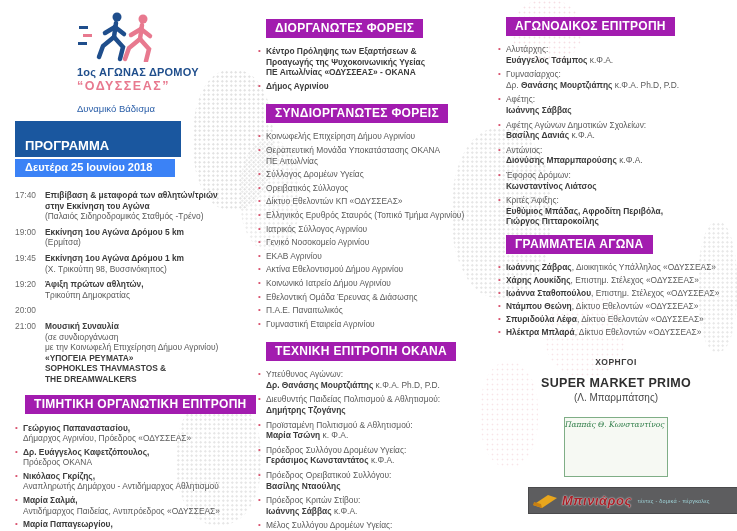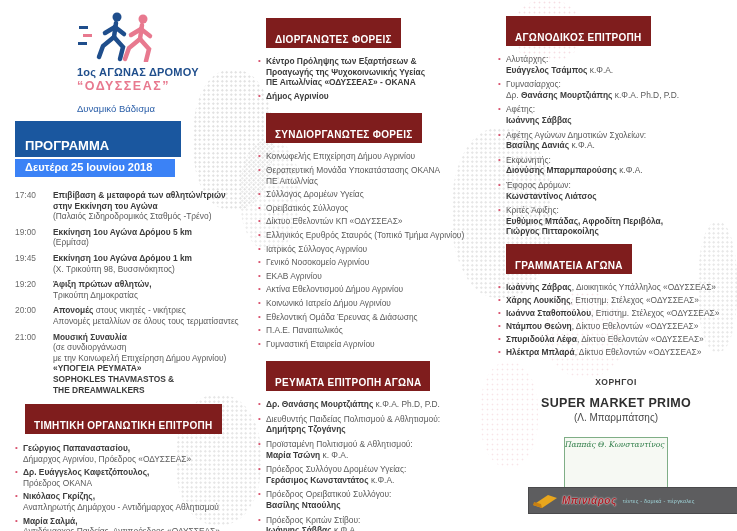--- a/index.html
+++ b/index.html
@@ -17,35 +17,35 @@
   .col-mid{left:258px;top:18px;width:224px;}
   .col-right{left:498px;top:16px;width:236px;}
 
   
   .logo{width:160px;margin:0 auto 0 62px;text-align:left;}
   .logo-title1{color:#1f4e8c;font-weight:700;font-size:11px;letter-spacing:.2px;}
   .logo-title2{color:#e8798f;font-weight:700;font-size:12.5px;letter-spacing:1.5px;margin-top:1px;}
   .logo-sub{color:#2a5ea8;font-size:9.5px;margin-top:10px;}
 
   
-  .sec-head{display:inline-block;background:#7f1d1d;color:#fff;font-weight:700;font-size:10px;
-    padding:16px 9px 3px;letter-spacing:.3px;white-space:nowrap;}
+  .sec-head{display:inline-block;background:#a21caf;color:#fff;font-weight:700;font-size:12px;
+    padding:2px 9px 3px;letter-spacing:.3px;white-space:nowrap;}
   .prog-head{background:#1a579f;color:#fff;font-weight:700;font-size:13px;padding:17px 10px 4px;width:146px;margin-top:7px;}
   .date-band{background:#3b82f6;color:#fff;font-weight:700;font-size:11px;padding:2px 10px 4px;width:140px;margin-top:2px;}
 
   
   .line{white-space:nowrap;line-height:10.6px;font-size:8.4px;color:#5a5a5a;}
   .bold{font-weight:700;color:#3c3c3c;}
   .entry{display:flex;margin-bottom:3px;}
   .bullet{color:#d9536f;font-size:8px;width:8px;flex:none;line-height:10.6px;}
   .lines{flex:1;min-width:0;}
 
   
   .prog-list{margin-top:13px;}
-  .prog-item{display:flex;margin-bottom:5px;gap:8px;}
+  .prog-item{display:flex;margin-bottom:5px;}
   .ptime{width:30px;flex:none;font-size:8.4px;color:#6b6b6b;line-height:10.6px;}
 
   .honorary{margin-top:9px;}
   .honorary .sec-head{margin-left:10px;}
   .honorary .list{margin-top:9px;}
 
   .mid-list{margin-top:8px;}
   .sec-block .sec-head{margin-left:8px;}
 
   .rc-list .entry{margin-bottom:4px;}
@@ -62,21 +62,21 @@
   .fruit-head{font-family:"DejaVu Serif","Liberation Serif",serif;font-style:italic;color:#2f7d48;
     font-size:7.5px;white-space:nowrap;padding-top:2px;}
   .fruit-subline{height:2px;margin:1px 14px 0;background:#cfe0cf;}
   .fruit-art{flex:1;margin-top:1px;}
   .fruit-strip{height:7px;background:#3c8a4e;position:relative;}
   .fruit-strip::after{content:"";position:absolute;left:8px;right:8px;top:2.5px;height:1.5px;background:rgba(255,255,255,.75);}
 
   .biniaros{position:absolute;left:528px;top:487px;width:209px;height:25px;z-index:1;
     background:#5d5d5f;border:1px solid #4a4a4c;display:flex;align-items:center;}
   .bin-logo{width:26px;height:16px;margin-left:3px;flex:none;}
-  .bin-name{font-size:10px;font-weight:700;font-style:italic;color:#a82028;letter-spacing:.5px;
+  .bin-name{font-size:13px;font-weight:700;font-style:italic;color:#a82028;letter-spacing:.5px;
     text-shadow:0 0 1px #e9e9e9, 0 0 2px #dcdcdc;margin-left:4px;white-space:nowrap;}
   .bin-tag{font-size:5.5px;color:#9fd3d8;margin-left:6px;white-space:nowrap;letter-spacing:.2px;}
 </style>
 </head>
 <body>
 
 <div class="page">
 
   <div class="speck gray" style="left:193px;top:70px;width:80px;height:140px;opacity:.75"></div>
   <div class="speck pink" style="left:512px;top:0;width:70px;height:62px;opacity:.55"></div>
@@ -146,24 +146,20 @@
         </div>
         <div class="prog-item">
           <span class="ptime">19:20</span>
           <div class="lines">
             <div class="line"><span class="bold">Άφιξη πρώτων αθλητών,</span></div>
             <div class="line"><span>Τρικούπη Δημοκρατίας</span></div>
           </div>
         </div>
         <div class="prog-item">
           <span class="ptime">20:00</span>
-          <div class="lines">
-            <div class="line"><span class="bold">Απονομές</span><span> στους νικητές - νικήτριες</span></div>
-            <div class="line"><span>Απονομές μεταλλίων σε όλους τους τερματίσαντες</span></div>
-          </div>
         </div>
         <div class="prog-item">
           <span class="ptime">21:00</span>
           <div class="lines">
             <div class="line"><span class="bold">Μουσική Συναυλία</span></div>
             <div class="line"><span>(σε συνδιοργάνωση</span></div>
             <div class="line"><span>με την Κοινωφελή Επιχείρηση Δήμου Αγρινίου)</span></div>
             <div class="line"><span class="bold">«ΥΠΟΓΕΙΑ ΡΕΥΜΑΤΑ»</span></div>
             <div class="line"><span class="bold">SOPHOKLES THAVMASTOS &amp;</span></div>
             <div class="line"><span class="bold">THE DREAMWALKERS</span></div>
@@ -325,25 +321,26 @@
           <div class="entry">
             <span class="bullet">•</span>
             <div class="lines">
               <div class="line"><span>Γυμναστική Εταιρεία Αγρινίου</span></div>
             </div>
           </div>
         </div>
     </div>
 
     <div class="sec-block" style="margin-top:12px">
-      <span class="sec-head">ΡΕΥΜΑΤΑ ΕΠΙΤΡΟΠΗ ΑΓΩΝΑ</span>
+      <span class="sec-head">ΤΕΧΝΙΚΗ ΕΠΙΤΡΟΠΗ ΟΚΑΝΑ</span>
       <div class="mid-list rc-list">
           <div class="entry">
             <span class="bullet">•</span>
             <div class="lines">
+              <div class="line"><span>Υπεύθυνος Αγώνων:</span></div>
               <div class="line"><span class="bold">Δρ. Θανάσης Μουρτζιάπης</span><span> κ.Φ.Α. Ph.D, P.D.</span></div>
             </div>
           </div>
           <div class="entry">
             <span class="bullet">•</span>
             <div class="lines">
               <div class="line"><span>Διευθυντής Παιδείας Πολιτισμού &amp; Αθλητισμού:</span></div>
               <div class="line"><span class="bold">Δημήτρης Τζογάνης</span></div>
             </div>
           </div>
@@ -413,21 +410,21 @@
           <div class="entry">
             <span class="bullet">•</span>
             <div class="lines">
               <div class="line"><span>Αφέτης Αγώνων Δημοτικών Σχολείων:</span></div>
               <div class="line"><span class="bold">Βασίλης Δανιάς</span><span> κ.Φ.Α.</span></div>
             </div>
           </div>
           <div class="entry">
             <span class="bullet">•</span>
             <div class="lines">
-              <div class="line"><span>Εκφωνητής:</span></div>
+              <div class="line"><span>Αντώνιος:</span></div>
               <div class="line"><span class="bold">Διονύσης Μπαρμπαρούσης</span><span> κ.Φ.Α.</span></div>
             </div>
           </div>
           <div class="entry">
             <span class="bullet">•</span>
             <div class="lines">
               <div class="line"><span>Έφορος Δρόμων:</span></div>
               <div class="line"><span class="bold">Κωνσταντίνος Λιάτσος</span></div>
             </div>
           </div>

